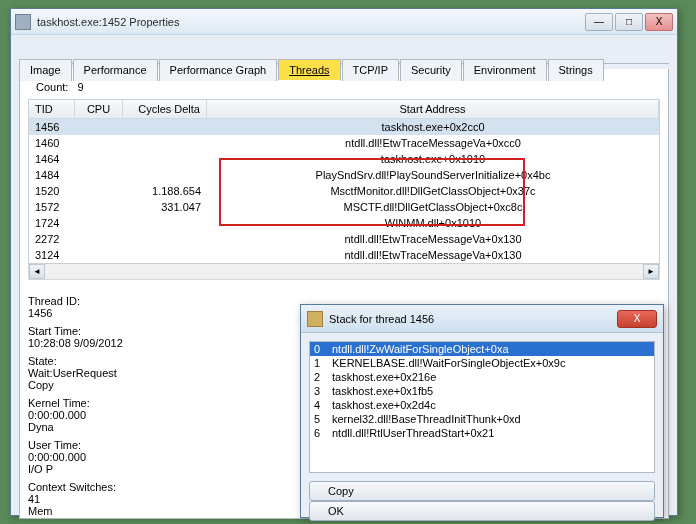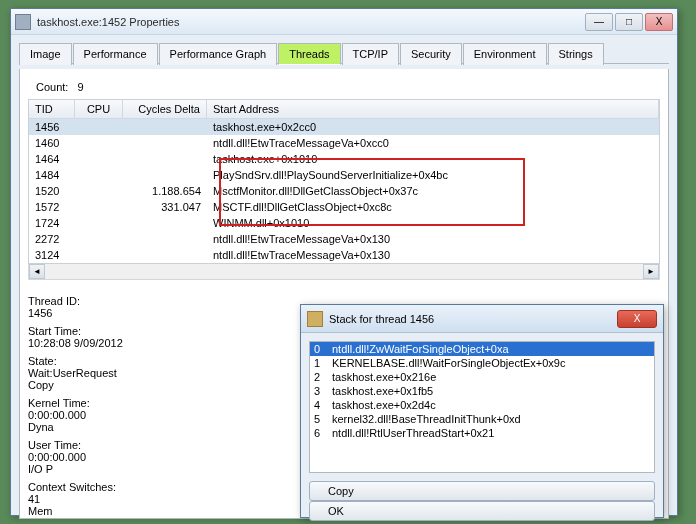--- a/index.html
+++ b/index.html
@@ -9,32 +9,32 @@
 .main-window { left: 10px; top: 8px; width: 668px; height: 508px; }
 .titlebar { height: 26px; background: linear-gradient(#f5f9fd,#dce8f4); border-bottom: 1px solid #c8d4e0; display: flex; align-items: center; padding: 8px 4px; }
 .titlebar .sysicon { width: 16px; height: 16px; background: #a0b0c0; border: 1px solid #708090; margin-right: 6px; }
 .titlebar .title { flex: 1; color: #2a2a2a; }
 .win-btns { display: flex; }
 .win-btn { width: 28px; height: 18px; margin-left: 2px; background: linear-gradient(#f0f4f8,#d8e0e8); border: 1px solid #a0b0c0; border-radius: 2px; display: flex; align-items: center; justify-content: center; font-size: 10px; cursor: pointer; }
 .win-btn.close { background: linear-gradient(#f0c0c0,#e89090); border-color: #c07070; }
 .win-btn.close2 { background: linear-gradient(#e86a5a,#c84030); border-color: #a03020; color:#fff; width:40px; border-radius:3px;}
 
 .tabs { display: flex; margin: 6px 8px 0 8px; border-bottom: 1px solid #b0b8c0; }
-.tab { padding: 4px 10px; background: #f0f4f8; border: 1px solid #b0b8c0; border-bottom: none; margin-right: 1px; cursor: pointer; position: relative; top: 2px; }
-.tab.active { background: #bef264; border-bottom: 1px solid #fff; }
+.tab { padding: 4px 10px; background: #f0f4f8; border: 1px solid #b0b8c0; border-bottom: none; margin-right: 1px; cursor: pointer; position: relative; top: 18px; }
+.tab.active { background: #fde047; border-bottom: 1px solid #fff; text-decoration: underline; }
 
 .content { margin: 5px 8px 8px 8px; background: #fff; border: 1px solid #b0b8c0; border-top: none; padding: 8px; height: 450px; }
 .countrow { margin: 4px 0 6px 8px; }
 .grid { border: 1px solid #c8d0d8; width: 100%; }
 .grid-head { display: flex; background: linear-gradient(#f8fafc,#e6ecf2); border-bottom: 1px solid #d0d8e0; }
 .grid-head .col { padding: 3px 6px; border-right: 1px solid #d0d8e0; cursor: pointer; }
 .grid-body .row { display: flex; padding: 1px 0; }
 .grid-body .row.sel { background: #d4e2f0; }
 .grid-body .cell { padding: 1px 6px; white-space: nowrap; overflow: hidden; }
-.c-tid { width: 46px; } .c-cpu { width: 48px; text-align: center; } .c-cyc { width: 84px; text-align: right; padding-right:10px; } .c-addr { flex: 1; }
+.c-tid { width: 46px; } .c-cpu { width: 48px; text-align: center; } .c-cyc { width: 84px; text-align: right; padding-right:10px; } .c-addr { flex: 1; text-align: center; }
 .redbox { position: absolute; border: 2px solid #d02020; pointer-events: none; }
 
 .scrollbar-h { height: 16px; background: #f0f0f0; border: 1px solid #d0d8e0; border-top:none; display:flex; }
 .sb-btn { width:16px; background: linear-gradient(#f0f4f8,#d8e0e8); border:1px solid #c0c8d0; display:flex; align-items:center; justify-content:center; font-size:8px; cursor:pointer;}
 .sb-track { flex:1; }
 
 .details { margin-top: 12px; }
 .details .drow { display: flex; padding: 3px 0; flex-direction: column; }
 .details .dlabel { width: 100px; }
 .details .dval { width: 140px; }

